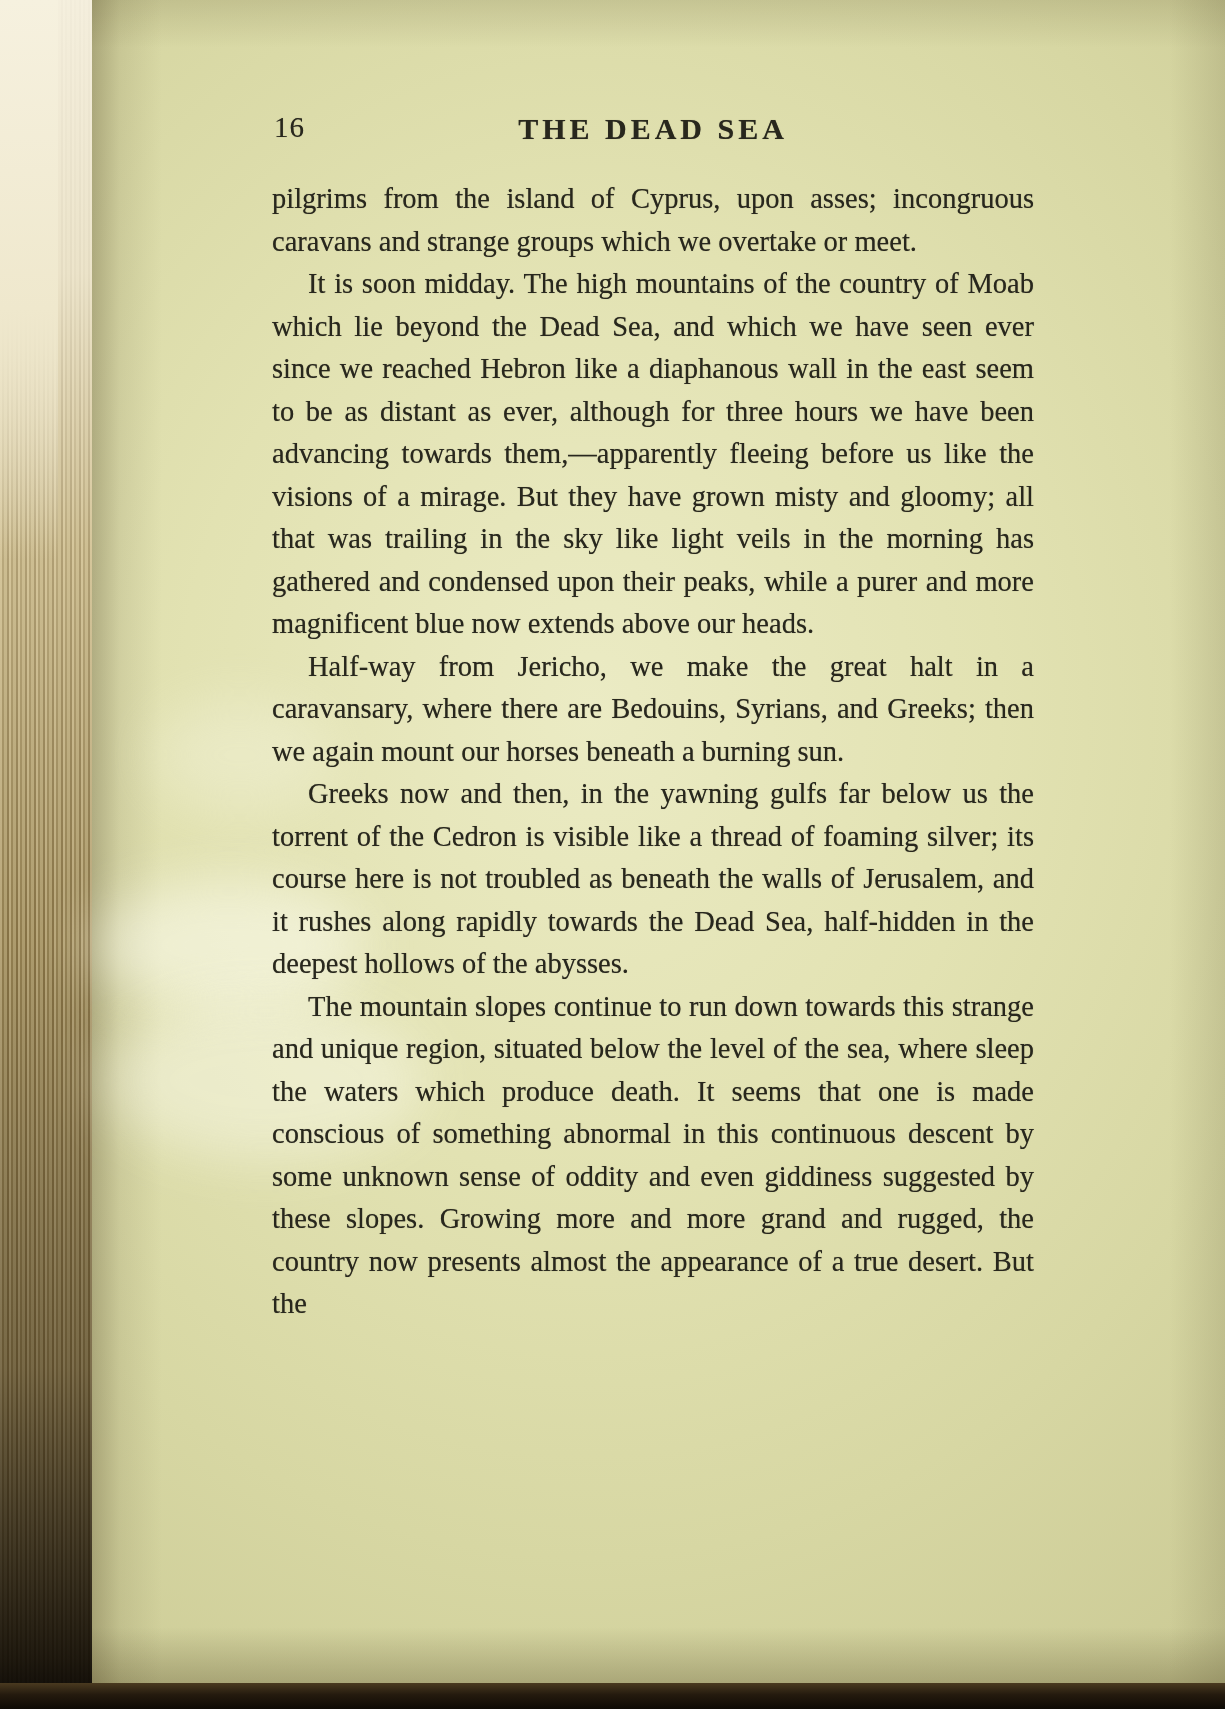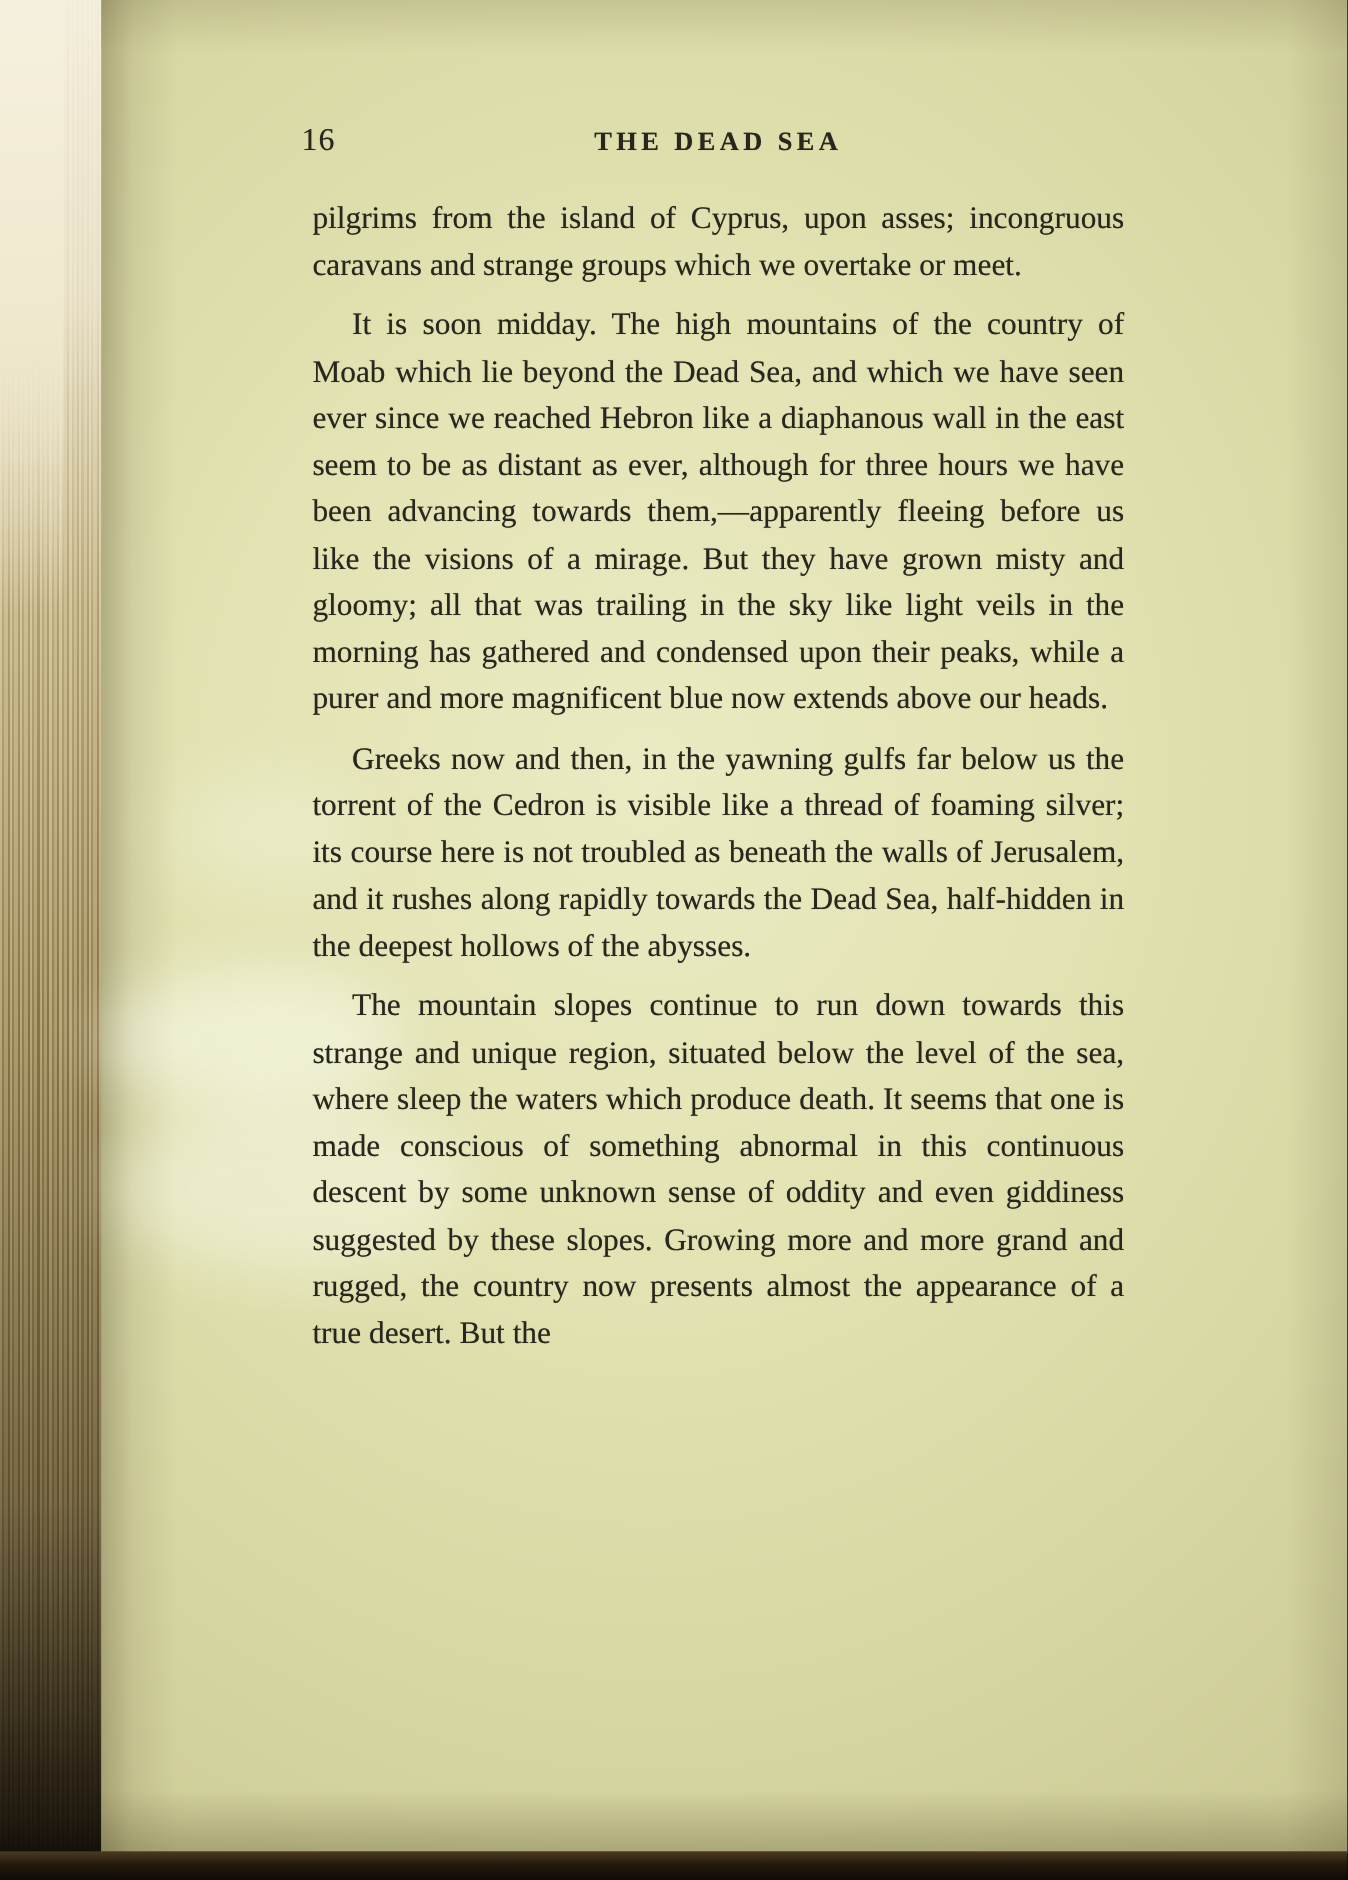--- a/index.html
+++ b/index.html
@@ -100,26 +100,26 @@
   }
   .page-number {
     position: absolute;
     left: 2px; top: 2px;
     font-size: 29px;
     letter-spacing: 1px;
   }
   .running-header {
     text-align: center;
     font-weight: bold;
-    font-size: 24px;
+    font-size: 30px;
     letter-spacing: 4px;
     padding-top: 4px;
   }
   .text-block p {
-    margin: 12px;
+    margin: 0;
   }
   .text-block p.indent {
     text-indent: 36px;
   }
 </style>
 </head>
 <body>
 
 <div class="gutter"></div>
 <div class="opposite-page"></div>
@@ -129,15 +129,16 @@
 <div class="blotch b3"></div>
 <div class="bottom-edge"></div>
 
 <div class="text-block">
   <div class="header-row">
     <span class="page-number">16</span>
     <div class="running-header">THE DEAD SEA</div>
   </div>
   <p>pilgrims from the island of Cyprus, upon asses; incongruous caravans and strange groups which we overtake or meet.</p>
   <p class="indent">It is soon midday.  The high mountains of the country of Moab which lie beyond the Dead Sea, and which we have seen ever since we reached Hebron like a diaphanous wall in the east seem to be as distant as ever, although for three hours we have been advancing towards them,—apparently fleeing before us like the visions of a mirage.  But they have grown misty and gloomy; all that was trailing in the sky like light veils in the morning has gathered and condensed upon their peaks, while a purer and more magnificent blue now extends above our heads.</p>
+  <p class="indent">Half-way from Jericho, we make the great halt in a caravansary, where there are Bedouins, Syrians, and Greeks; then we again mount our horses beneath a burning sun.</p>
   <p class="indent">Greeks now and then, in the yawning gulfs far below us the torrent of the Cedron is visible like a thread of foaming silver; its course here is not troubled as beneath the walls of Jerusalem, and it rushes along rapidly towards the Dead Sea, half-hidden in the deepest hollows of the abysses.</p>
   <p class="indent">The mountain slopes continue to run down towards this strange and unique region, situated below the level of the sea, where sleep the waters which produce death.  It seems that one is made conscious of something abnormal in this continuous descent by some unknown sense of oddity and even giddiness suggested by these slopes.  Growing more and more grand and rugged, the country now presents almost the appearance of a true desert.  But the</p>
 </div>
 
 </body></html>

